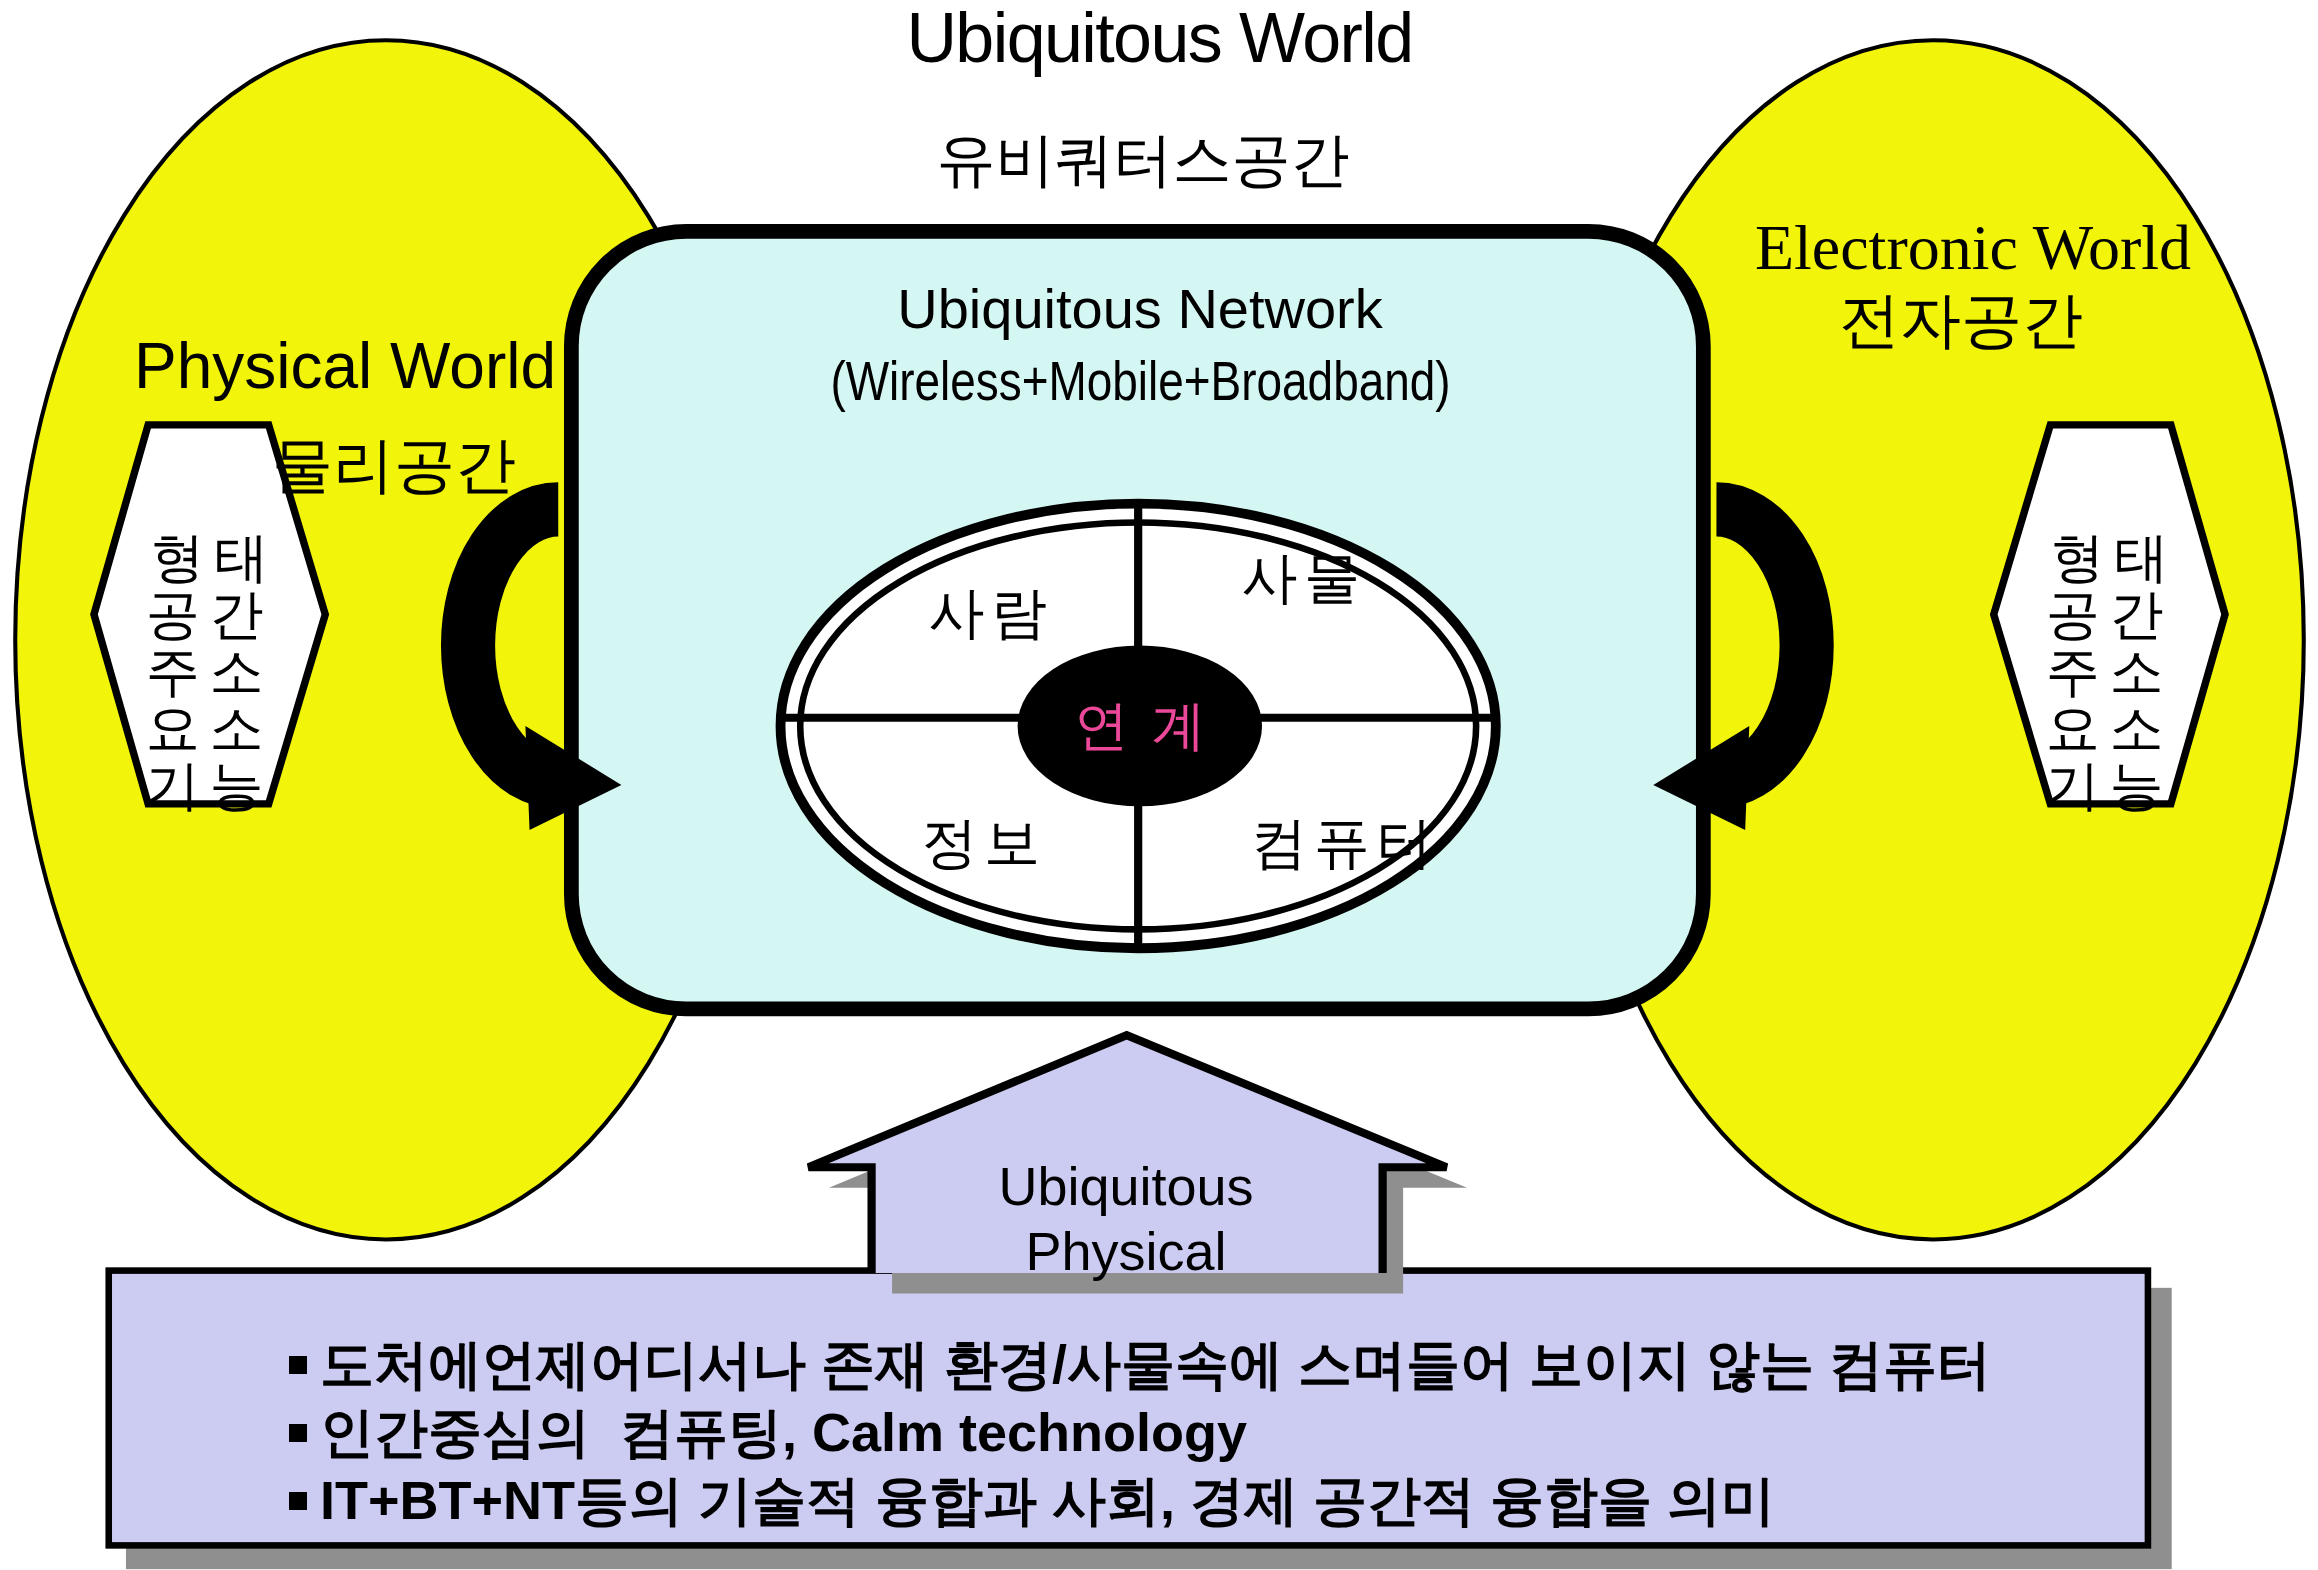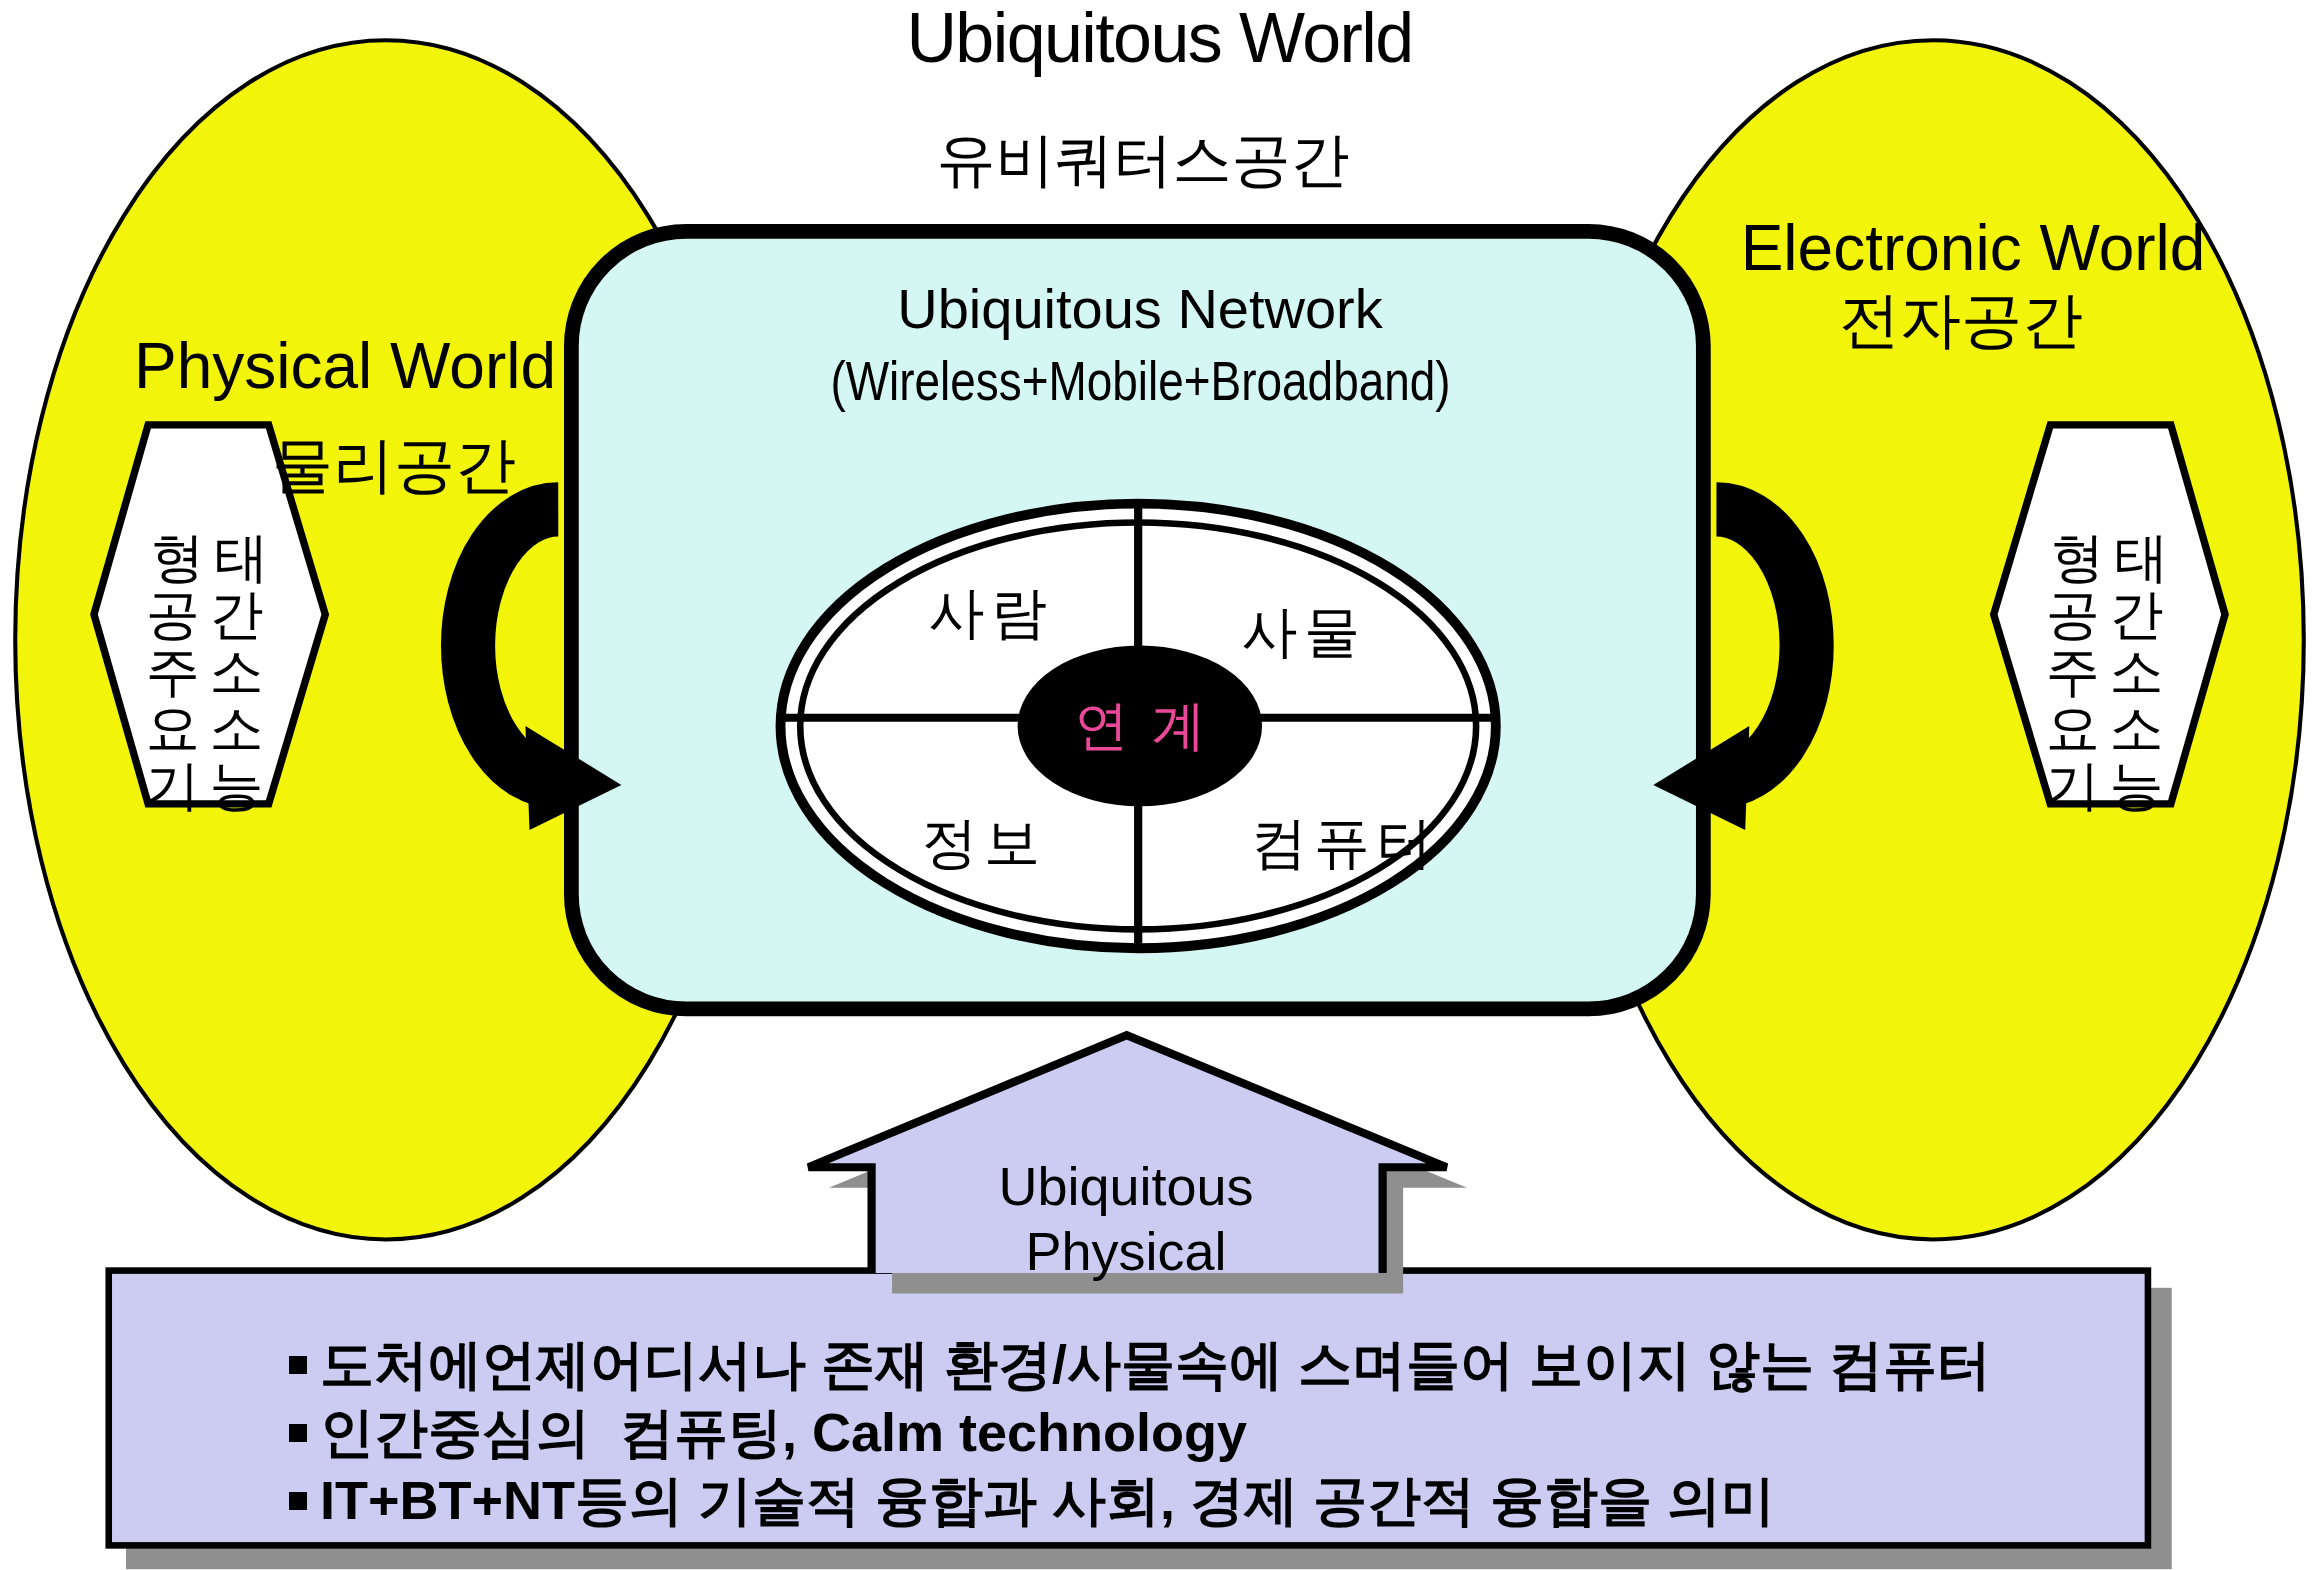--- a/index.html
+++ b/index.html
@@ -51,39 +51,39 @@
     <path d="M1087 1577 L1087 1448 L1010 1448 L1398 1287 L1788 1448 L1710 1448 L1710 1577 Z" fill="#8f8f8f"></path>
     <path d="M1062 1552 L1062 1423 L985 1423 L1373 1262 L1763 1423 L1685 1423 L1685 1552" stroke="#000" stroke-width="10" stroke-linejoin="miter" fill="#ccccf2"></path>
   </svg>
 
   <div class="txt ctr title" style="left:0; width:2319px; top:3.3px;">Ubiquitous World</div>
   <div class="txt ctr" style="left:815px; width:656px; top:131px; font-size:59px;">유비쿼터스공간</div>
 
   <div class="txt ctr" style="left:99px; width:492px; top:334px; font-size:64px;">Physical World</div>
   <div class="txt ctr" style="left:148px; width:492px; top:435px; font-size:61px;">물리공간</div>
 
-  <div class="txt ctr" style="left:1727px; width:492px; top:216px; font-size:64px;">Electronic World</div>
+  <div class="txt ctr" style="left:1727px; width:492px; top:216px; font-size:64px;font-family:Liberation Serif, serif;">Electronic World</div>
   <div class="txt ctr" style="left:1715px; width:492px; top:290px; font-size:61px;">전자공간</div>
 
   <div class="txt ctr" style="left:894px; width:492px; top:281px; font-size:56px;">Ubiquitous Network</div>
   <div class="txt ctr squeeze" style="left:755px; width:771px; top:353px; font-size:56px;">(Wireless+Mobile+Broadband)</div>
 
   <div class="txt hexlabel" style="left:94px; width:231px; top:529px;">형태
 공간
 주소
 요소
 기능</div>
   <div class="txt hexlabel" style="left:1994px; width:231px; top:529px;">형태
 공간
 주소
 요소
 기능</div>
 
   <div class="txt ctr" style="left:868px; width:246px; top:585px; font-size:56px; letter-spacing:6.6px;">사람</div>
-  <div class="txt ctr" style="left:1181px; width:246px; top:604px; font-size:56px; letter-spacing:6.6px;">사물</div>
+  <div class="txt ctr" style="left:1181px; width:246px; top:550px; font-size:56px; letter-spacing:6.6px;">사물</div>
   <div class="txt ctr" style="left:861px; width:246px; top:815px; font-size:56px; letter-spacing:6.6px;">정보</div>
   <div class="txt ctr" style="left:1222px; width:246px; top:815px; font-size:56px; letter-spacing:6.6px;">컴퓨터</div>
 
   <div class="txt ctr" style="left:1017px; width:246px; top:698px; font-size:54px; letter-spacing:23px; text-indent:23px; color:#ec4899;">연계</div>
 
   <div class="txt ctr" style="left:798px; width:656px; top:1154px; font-size:54px; line-height:65px;">Ubiquitous
 Physical</div>
 
   <div class="bullets">
     <div class="bullet-row">

